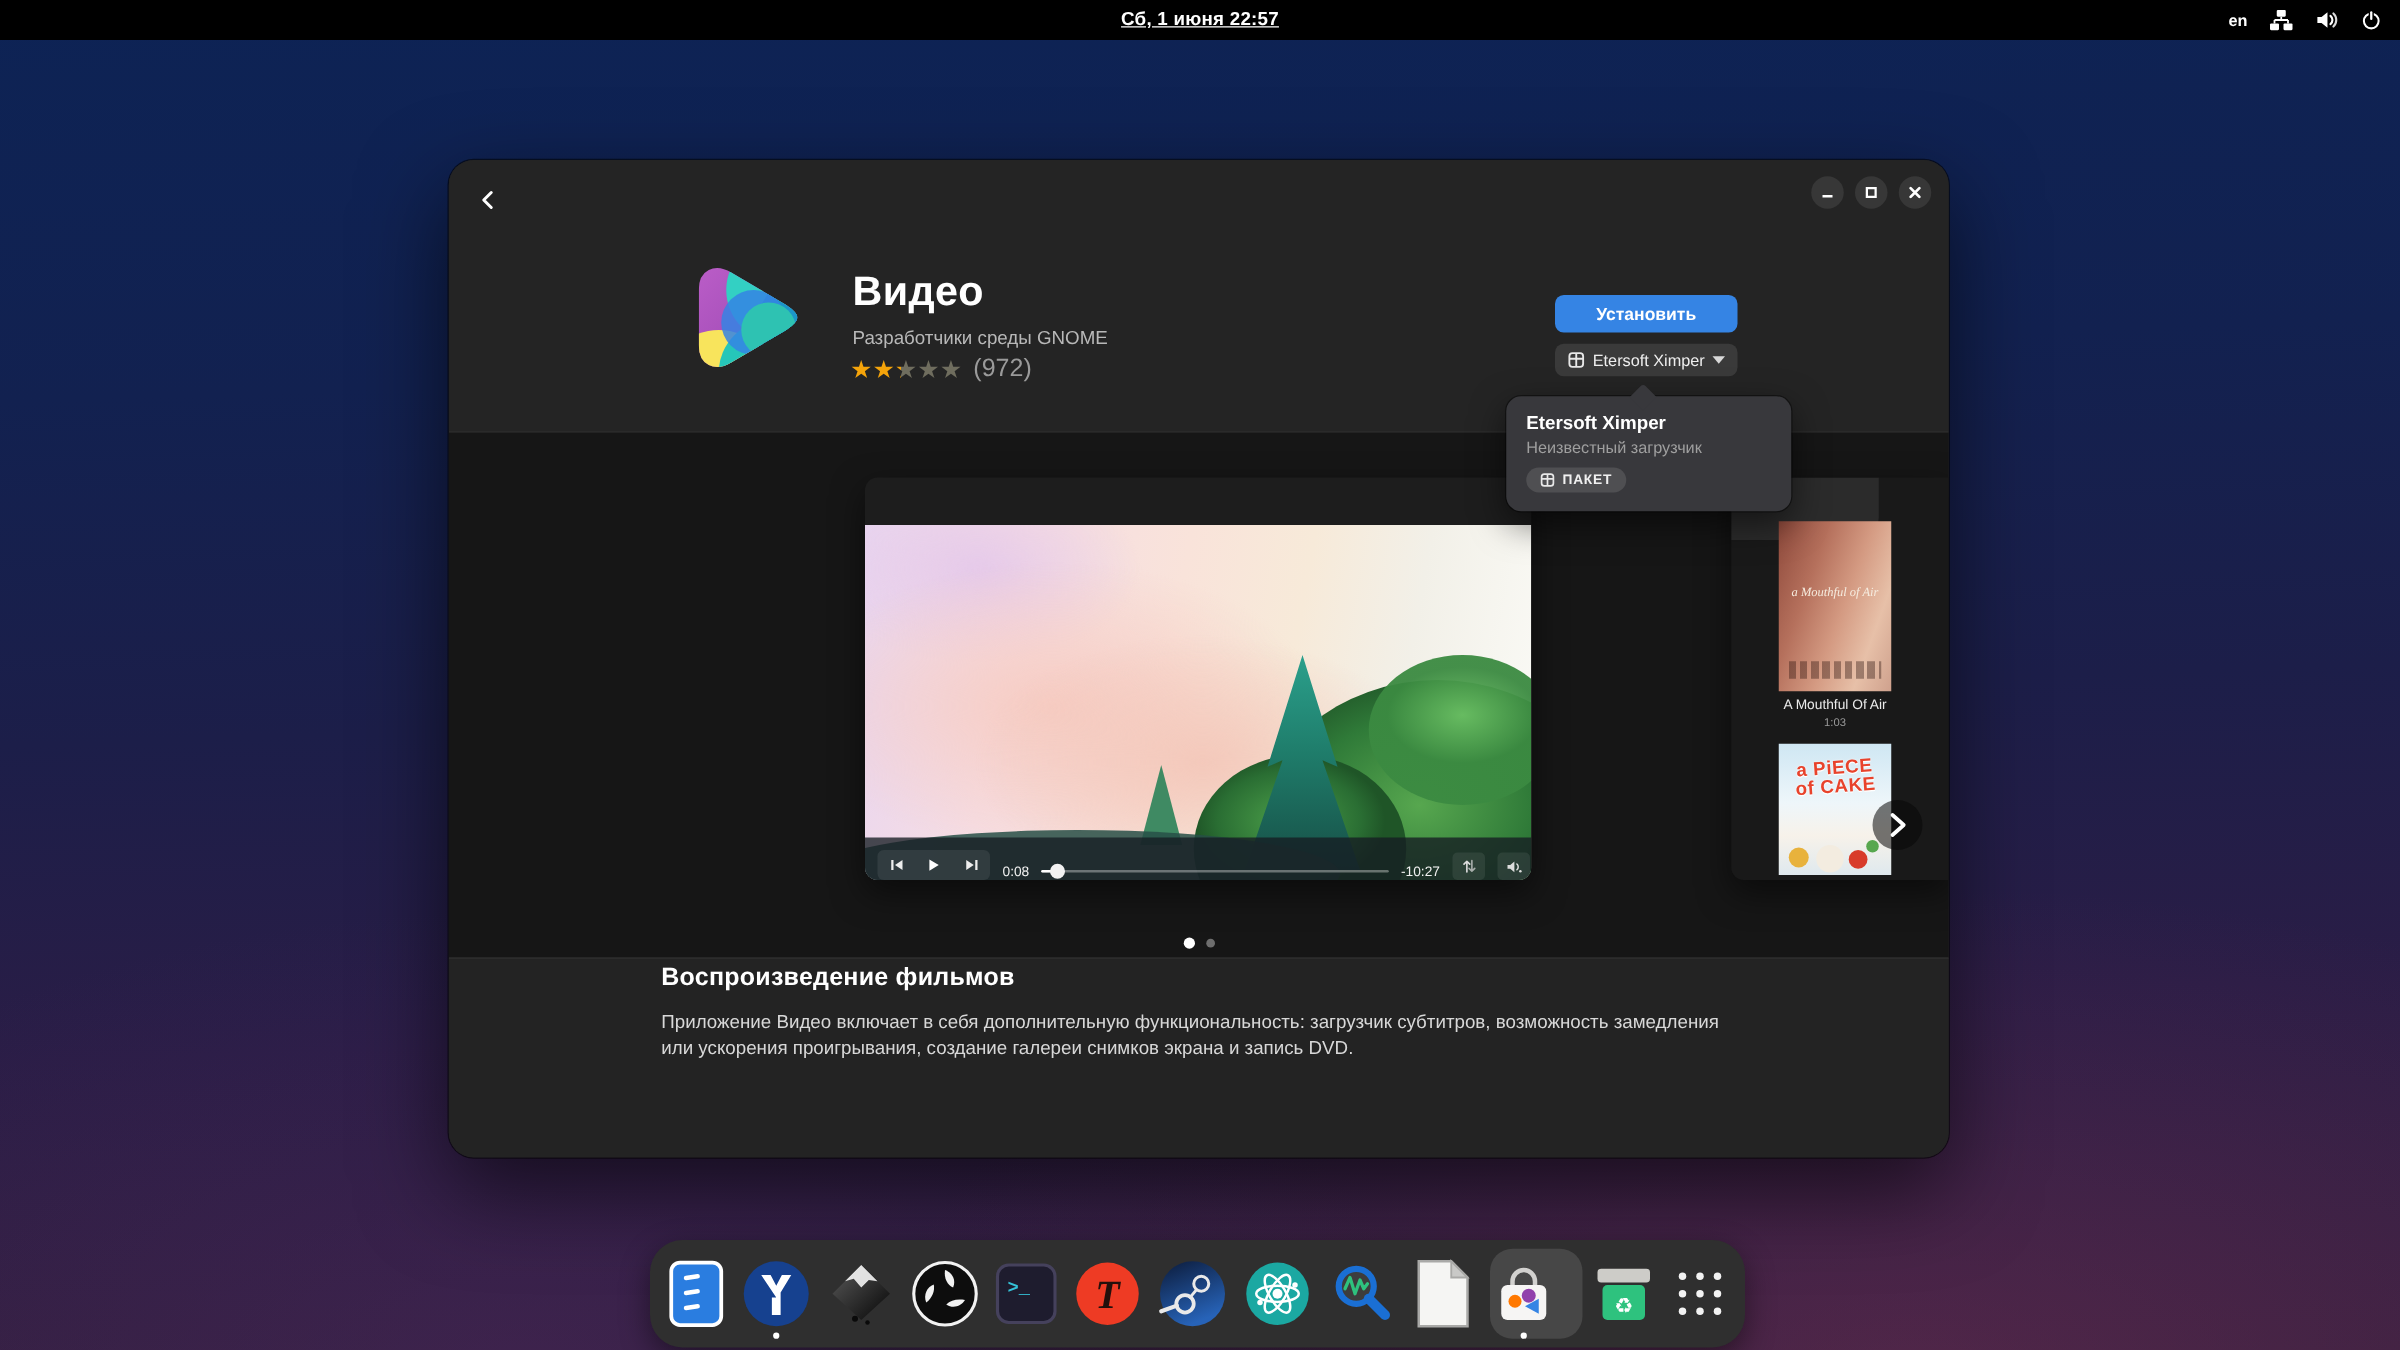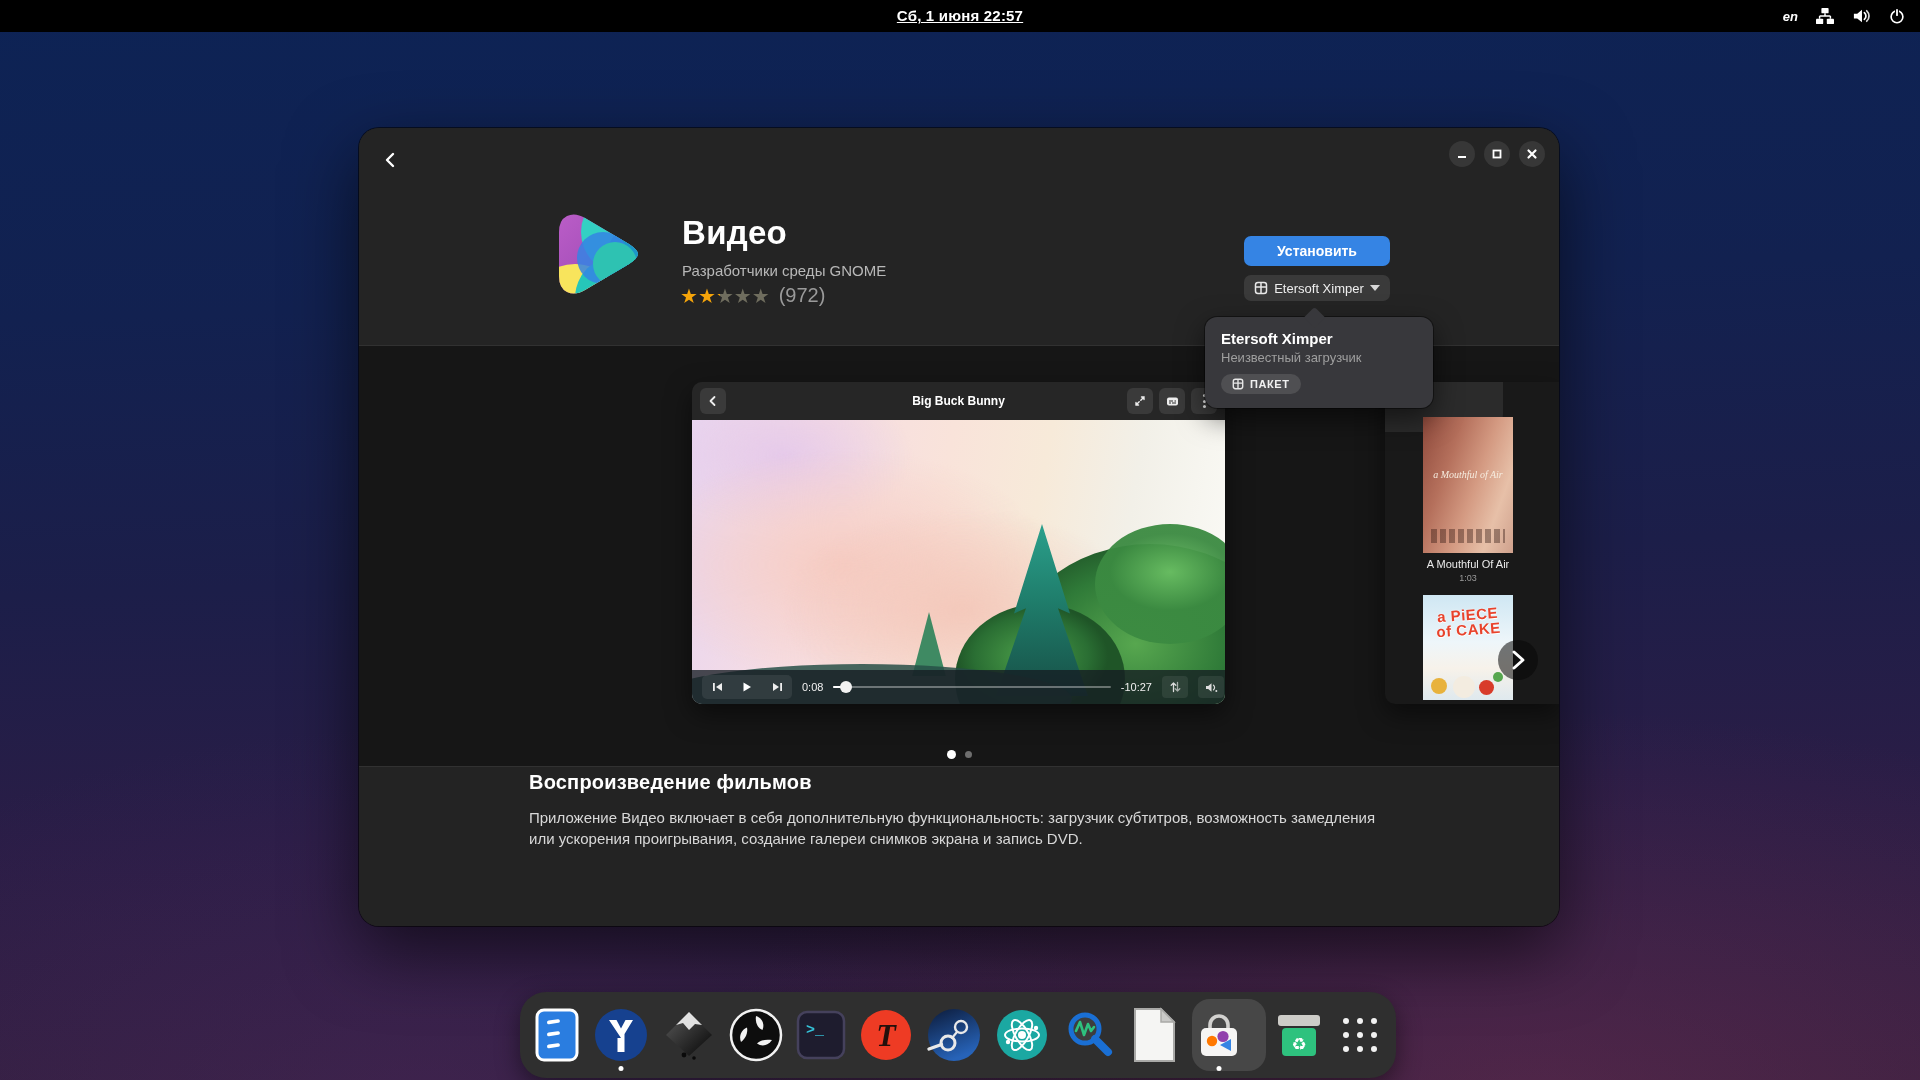--- a/index.html
+++ b/index.html
@@ -9,21 +9,21 @@
     background:
       radial-gradient(1200px 560px at 80% 102%, rgba(125,48,88,.38), transparent 70%),
       radial-gradient(1000px 520px at 22% 102%, rgba(84,42,104,.32), transparent 72%),
       linear-gradient(178deg, #0d2355 0%, #122150 28%, #1c1e49 52%, #2a1d46 74%, #35203f 100%);
   }
   
   .topbar { position:absolute; left:0; top:0; width:100%; height:32px; background:#000; }
   .clock { position:absolute; left:50%; top:0; transform:translateX(-50%); line-height:32px;
            font-size:15px; font-weight:bold; letter-spacing:.2px;text-decoration:underline; }
   .tb-right { position:absolute; right:14px; top:0; height:32px; display:flex; align-items:center; gap:17px; }
-  .kbd { font-size:13px; font-weight:bold; color:#fff;font-style:italic; }
+  .kbd { font-size:13px; font-weight:bold; color:#fff; }
   .tb-icon { display:flex; align-items:center; }
 
   
   .window { position:absolute; left:359px; top:128px; width:1200px; height:798px;
             background:#242424; border-radius:20px; overflow:hidden;
             box-shadow:0 26px 70px rgba(0,0,0,.6), 0 0 0 1px rgba(0,0,0,.55); }
   .hero { position:absolute; left:0; top:0; width:100%; height:217px; background:#242424; }
   .back-btn { position:absolute; left:16px; top:16px; width:32px; height:32px; border:none; background:transparent;
               display:flex; align-items:center; justify-content:center; cursor:pointer; }
   .win-controls { position:absolute; right:14px; top:13px; display:flex; gap:9px; }
@@ -90,21 +90,21 @@
         background:radial-gradient(closest-side at 50% 40%, #6abf63, #3b8a41 80%); opacity:.95; }
   .conifer { position:absolute; left:300px; bottom:8px; width:100px; height:172px;
              clip-path:polygon(50% 0%, 78% 52%, 66% 49%, 96% 100%, 4% 100%, 34% 49%, 22% 52%);
              background:linear-gradient(180deg,#2ba08c 0%, #1f7d6b 45%, #174f46 100%); }
   .conifer-sm { position:absolute; left:216px; bottom:28px; width:42px; height:64px;
                 clip-path:polygon(50% 0%, 90% 100%, 10% 100%); background:#3f8a63; }
   .hill { position:absolute; left:-40px; bottom:-30px; width:420px; height:70px; border-radius:50%;
           background:#274f47; opacity:.85; }
 
   .pc-bar { position:absolute; left:0; bottom:0; width:542px; height:34px; background:rgba(22,28,34,.78);
-            display:flex; align-items:center; padding:0 10px; box-sizing:border-box; gap:10px; }
+            display:flex; align-items:flex-end; padding:0 10px; box-sizing:border-box; gap:10px; }
   .pc-group { display:flex; background:rgba(255,255,255,.08); border-radius:5px; overflow:hidden; }
   .pc-btn { width:30px; height:24px; border:none; background:transparent; display:flex; align-items:center;
             justify-content:center; cursor:pointer; padding:0; }
   .pc-time { font-size:11px; color:#f0f0f0; }
   .pc-slider { position:relative; flex:1; height:14px; cursor:pointer; }
   .pc-track { position:absolute; left:0; right:0; top:6px; height:2px; background:rgba(255,255,255,.35); border-radius:1px; }
   .pc-fill { position:absolute; left:0; top:6px; height:2px; background:#fff; border-radius:1px; }
   .pc-handle { position:absolute; top:1px; width:12px; height:12px; border-radius:50%; background:#f2f2f2; }
   .pc-iconbtn { width:26px; height:22px; border:none; border-radius:4px; background:rgba(255,255,255,.08);
                 display:flex; align-items:center; justify-content:center; cursor:pointer; padding:0; }
@@ -268,48 +268,20 @@
             <path d="M7 1.5 V6 M1.5 6 H12.5 M7 6 V12.5" stroke="#e8e8e8" stroke-width="1.6" fill="none"></path>
           </svg>
           <span>ПАКЕТ</span>
         </span>
       </div>
     </div>
 
     <div class="carousel">
 
       <div class="shot-main">
-        <div class="player-hdr">
-          <span class="ph-btn">
-            <svg width="12" height="12" viewBox="0 0 12 12">
-              <polyline points="7.5,2 3.5,6 7.5,10" stroke="#eee" stroke-width="1.8" fill="none" stroke-linecap="round" stroke-linejoin="round"></polyline>
-            </svg>
-          </span>
-          <span class="ph-title">Big Buck Bunny</span>
-          <span class="ph-right">
-            <span class="ph-btn">
-              <svg width="12" height="12" viewBox="0 0 12 12">
-                <path d="M7.5 2 H10 V4.5 M10 2 L6.8 5.2 M4.5 10 H2 V7.5 M2 10 L5.2 6.8" stroke="#eee" stroke-width="1.4" fill="none" stroke-linecap="round"></path>
-              </svg>
-            </span>
-            <span class="ph-btn">
-              <svg width="13" height="11" viewBox="0 0 13 11">
-                <rect x="1" y="1.5" width="11" height="8" rx="2" fill="#eee"></rect>
-                <path d="M3 5 h4 M8.5 5 h1.5 M3 7 h2 M6 7 h4" stroke="#2a2a2a" stroke-width="1" fill="none"></path>
-              </svg>
-            </span>
-            <span class="ph-btn">
-              <span class="kebab">
-                  <i></i>
-                  <i></i>
-                  <i></i>
-                </span>
-            </span>
-          </span>
-        </div>
 
         <div class="video-scene">
           <div class="cloud c3"></div>
           <div class="cloud c1"></div>
           <div class="cloud c2"></div>
           <div class="treeblob t1"></div>
           <div class="treeblob t3"></div>
           <div class="treeblob t2"></div>
           <div class="conifer-sm"></div>
           <div class="conifer"></div>

